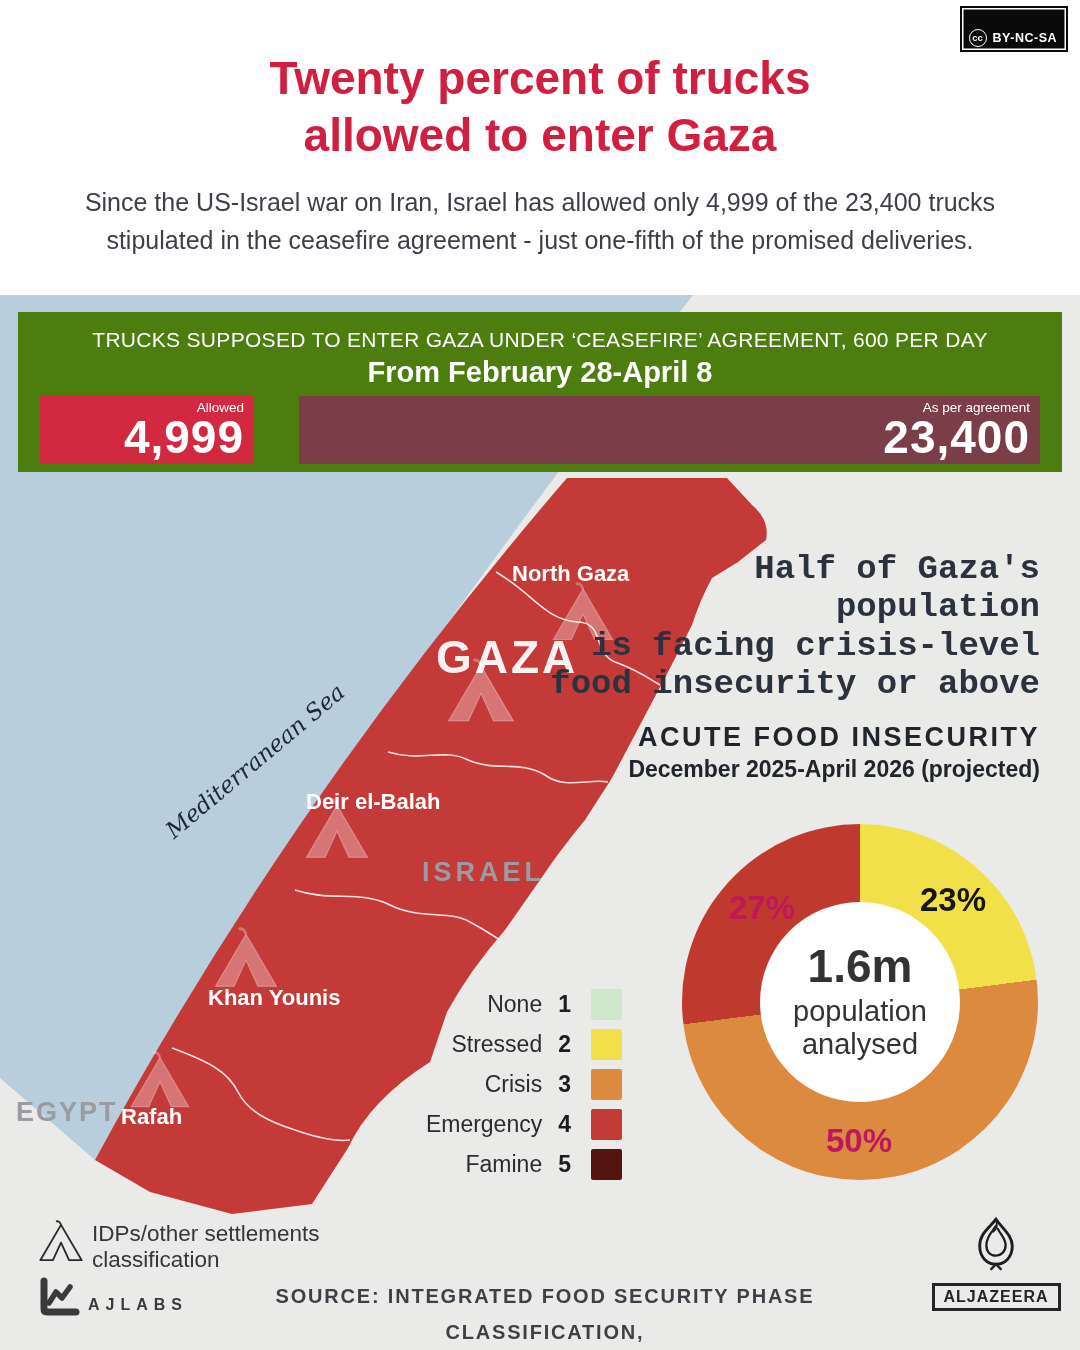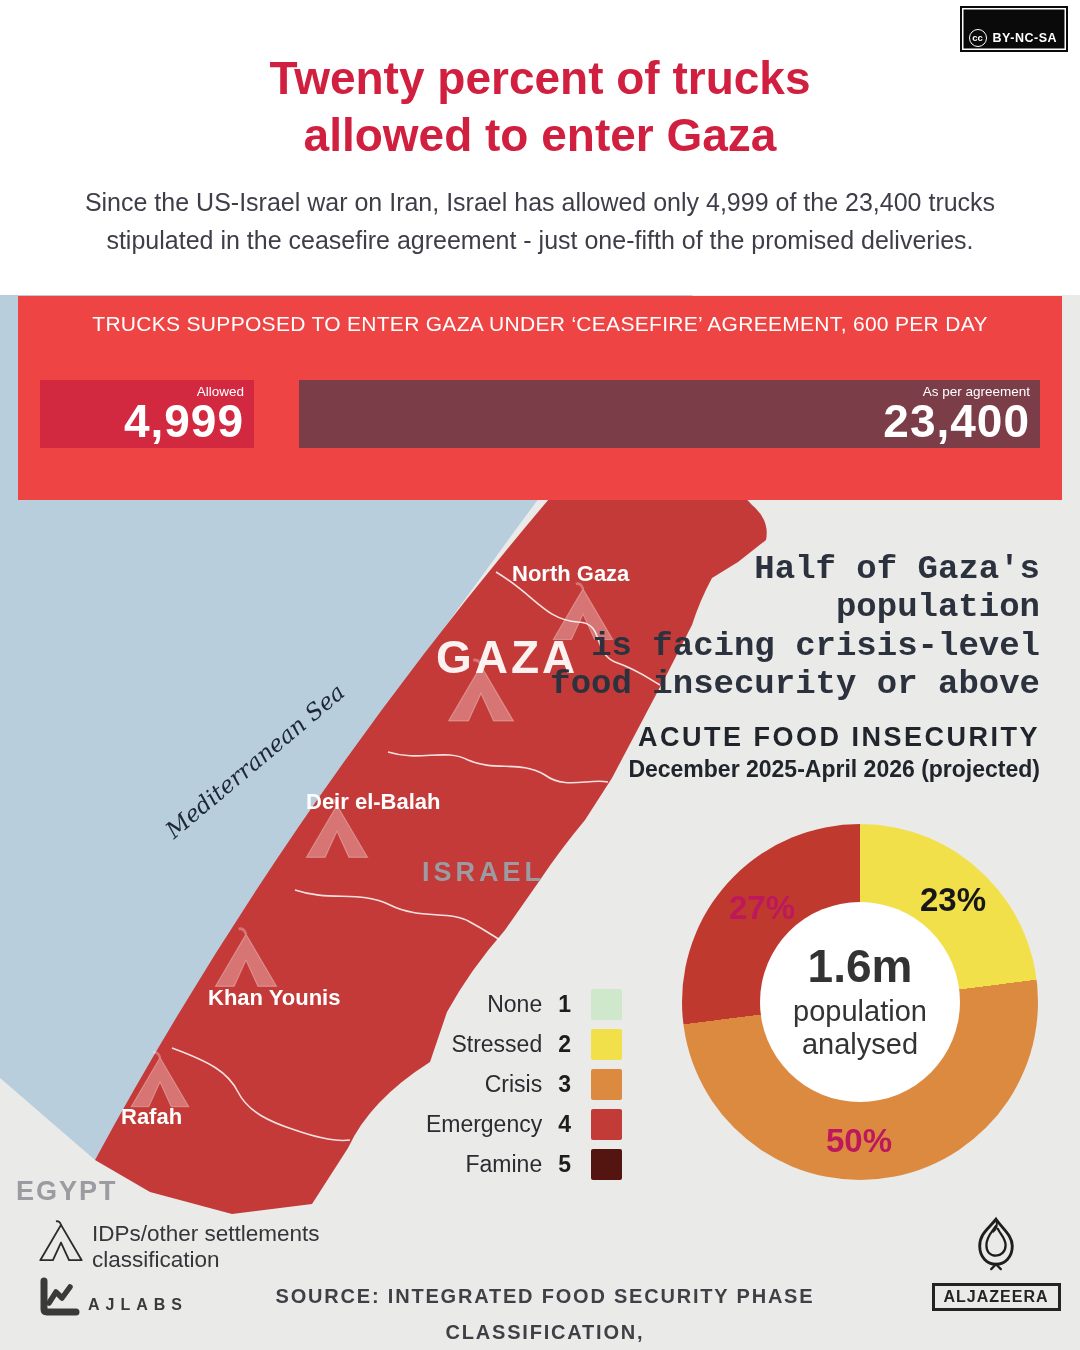--- a/index.html
+++ b/index.html
@@ -22,27 +22,27 @@
   
   #map-svg{position:absolute;top:295px;left:0;}
   .map-label{position:absolute;color:#fff;font-weight:700;font-size:22px;}
   #lbl-gaza{left:436px;top:630px;font-size:46px;font-weight:800;letter-spacing:3px;color:rgba(255,255,255,.93);}
   #lbl-north{left:512px;top:561px;}
   #lbl-deir{left:306px;top:789px;}
   #lbl-khan{left:184px;top:985px;margin-left:24px;}
   #lbl-rafah{left:121px;top:1104px;}
   .country-label{position:absolute;font-weight:700;color:#9b9ba1;font-size:27px;}
   #lbl-israel{left:422px;top:857px;letter-spacing:4px;}
-  #lbl-egypt{left:16px;top:1176px;letter-spacing:2px;}
+  #lbl-egypt{left:16px;top:1097px;letter-spacing:2px;}
   #lbl-sea{position:absolute;left:110px;top:748px;width:290px;text-align:center;
            transform:rotate(-40deg);font-family:"DejaVu Serif",serif;font-style:italic;
            font-size:23px;color:#1e2834;}
 
   
-  #banner{position:absolute;left:18px;top:296px;width:1044px;height:204px;background:#ef4444;color:#fff;}
+  #banner{position:absolute;left:18px;top:312px;width:1044px;height:160px;background:#4d7c0f;color:#fff;}
   #banner-l1{position:absolute;top:16px;left:0;width:100%;text-align:center;font-size:21px;letter-spacing:.3px;}
   #banner-l2{position:absolute;top:44px;left:0;width:100%;text-align:center;font-size:29px;font-weight:800;}
   #truck-bar{position:absolute;left:22px;right:22px;top:84px;height:68px;display:flex;gap:45px;}
   .bar-seg{display:flex;flex-direction:column;align-items:flex-end;padding:5px 10px 0 0;box-sizing:border-box;}
   #bar-agreement-segment{flex:1;}
   .bar-small{font-size:13.5px;font-weight:500;line-height:1.1;}
   .bar-big{font-size:46px;font-weight:800;line-height:.95;letter-spacing:1px;}
 
   
   #insight{position:absolute;right:40px;top:550px;width:620px;text-align:right;
@@ -129,20 +129,21 @@
   <div class="map-label" id="lbl-north">North Gaza</div>
   <div class="map-label" id="lbl-deir">Deir el-Balah</div>
   <div class="map-label" id="lbl-khan">Khan Younis</div>
   <div class="map-label" id="lbl-rafah">Rafah</div>
   <div class="country-label" id="lbl-israel">ISRAEL</div>
   <div class="country-label" id="lbl-egypt">EGYPT</div>
   <div id="lbl-sea">Mediterranean Sea</div>
 
   <div id="banner">
     <div id="banner-l1">TRUCKS SUPPOSED TO ENTER GAZA UNDER ‘CEASEFIRE’ AGREEMENT, 600 PER DAY</div>
+    <div id="banner-l2">From February 28-April 8</div>
     <div id="truck-bar">
       <div class="bar-seg" id="bar-allowed-segment" style="background: rgb(210, 40, 64); width: 21.4%;">
         <span class="bar-small">Allowed</span>
         <span class="bar-big">4,999</span>
       </div>
       <div class="bar-seg" id="bar-agreement-segment" style="background: rgb(123, 62, 73);">
         <span class="bar-small">As per agreement</span>
         <span class="bar-big">23,400</span>
       </div>
     </div>

